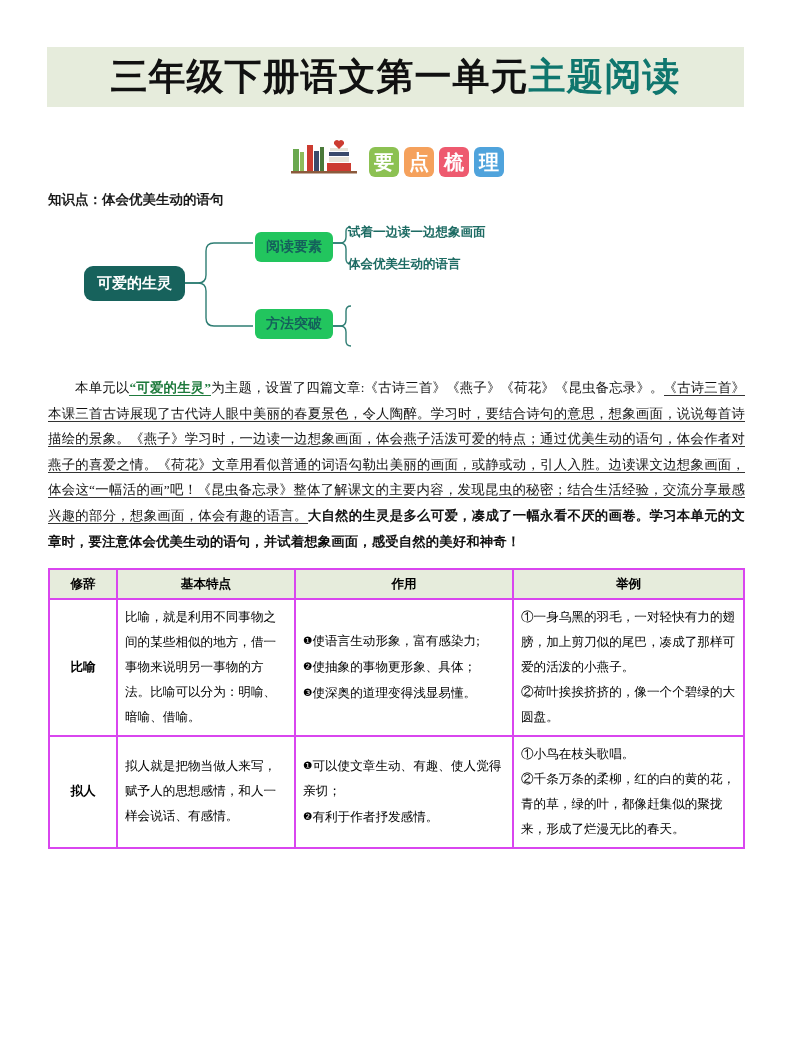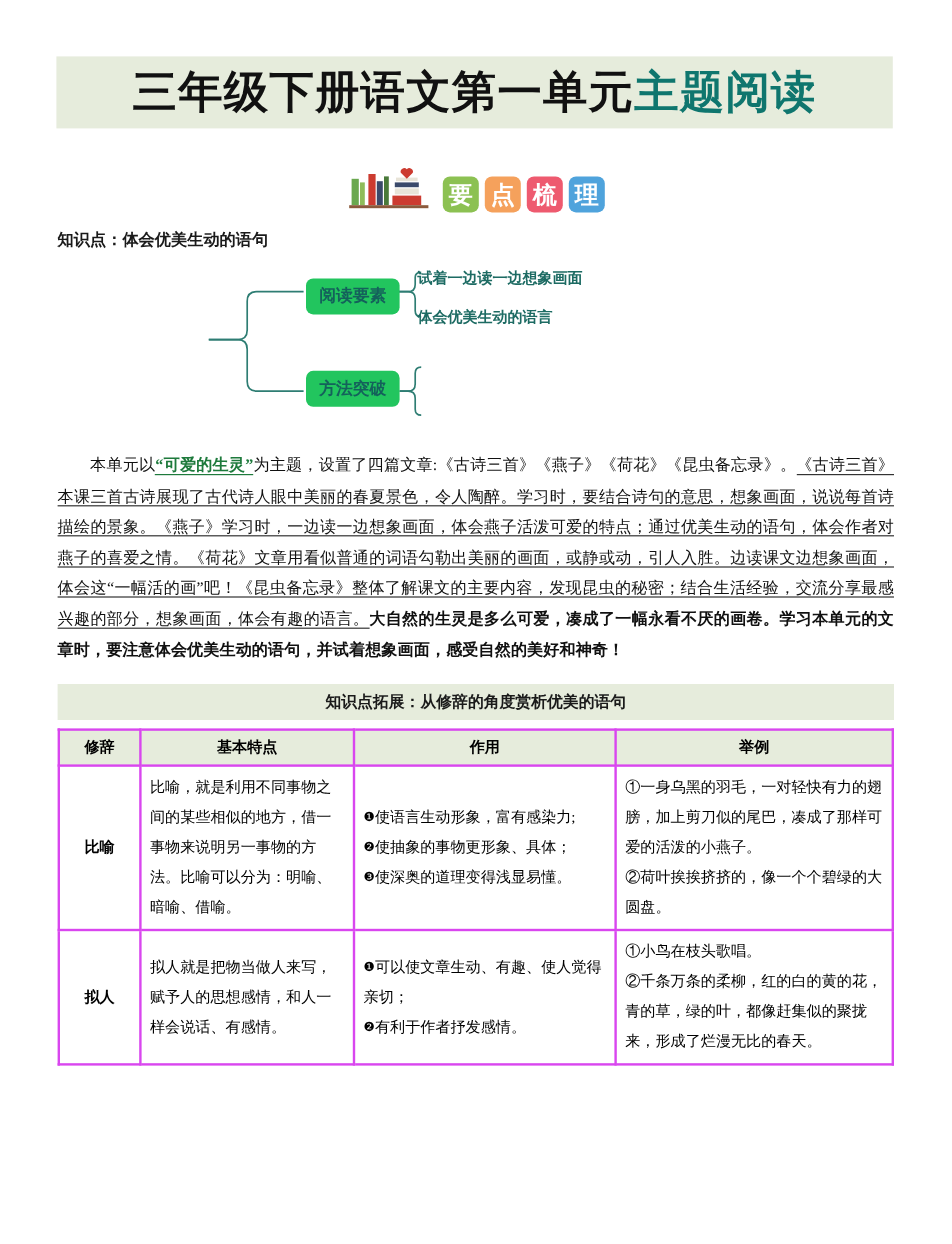--- a/index.html
+++ b/index.html
@@ -233,29 +233,29 @@
 
   <div class="mindmap">
     <svg class="mm-svg" width="700" height="140">
       <path d="M126 62 H150 Q158 62 158 54 V30 Q158 22 166 22 H205" fill="none" stroke="#2e7d73" stroke-width="1.4"></path>
       <path d="M126 62 H150 Q158 62 158 70 V97 Q158 105 166 105 H205" fill="none" stroke="#2e7d73" stroke-width="1.4"></path>
       <path d="M283 22 H292 Q298 22 298 16 V10 Q298 6 303 6" fill="none" stroke="#2e7d73" stroke-width="1.4"></path>
       <path d="M283 22 H292 Q298 22 298 28 V38 Q298 43 303 43" fill="none" stroke="#2e7d73" stroke-width="1.4"></path>
       <path d="M285 105 H292 Q298 105 298 99 V90 Q298 85 303 85" fill="none" stroke="#2e7d73" stroke-width="1.4"></path>
       <path d="M285 105 H292 Q298 105 298 111 V120 Q298 125 303 125" fill="none" stroke="#2e7d73" stroke-width="1.4"></path>
     </svg>
+    <div class="mm-root">可爱的生灵</div>
     <div class="mm-branch mm-b1">阅读要素</div>
     <div class="mm-branch mm-b2">方法突破</div>
     <div class="mm-leaf mm-l1">试着一边读一边想象画面</div>
     <div class="mm-leaf mm-l2">体会优美生动的语言</div>
   </div>
 
   <p class="body-para"><span class="indent"></span><span>本单元以</span><span class="hl-green">“可爱的生灵”</span><span>为主题，设置了四篇文章:《古诗三首》《燕子》《荷花》《昆虫备忘录》。</span><span class="underlined">《古诗三首》本课三首古诗展现了古代诗人眼中美丽的春夏景色，令人陶醉。学习时，要结合诗句的意思，想象画面，说说每首诗描绘的景象。《燕子》学习时，一边读一边想象画面，体会燕子活泼可爱的特点；通过优美生动的语句，体会作者对燕子的喜爱之情。《荷花》文章用看似普通的词语勾勒出美丽的画面，或静或动，引人入胜。边读课文边想象画面，体会这“一幅活的画”吧！《昆虫备忘录》整体了解课文的主要内容，发现昆虫的秘密；结合生活经验，交流分享最感兴趣的部分，想象画面，体会有趣的语言。</span><span class="bold-tail">大自然的生灵是多么可爱，凑成了一幅永看不厌的画卷。学习本单元的文章时，要注意体会优美生动的语句，并试着想象画面，感受自然的美好和神奇！</span></p>
 
-  <div class="ext-banner">知识点拓展：从修辞的角度赏析优美的语句</div>
 
   <table class="rhetoric">
     <thead>
       <tr>
         <th class="col-type">修辞</th>
         <th class="col-feature">基本特点</th>
         <th class="col-effect">作用</th>
         <th class="col-example">举例</th>
       </tr>
     </thead>

